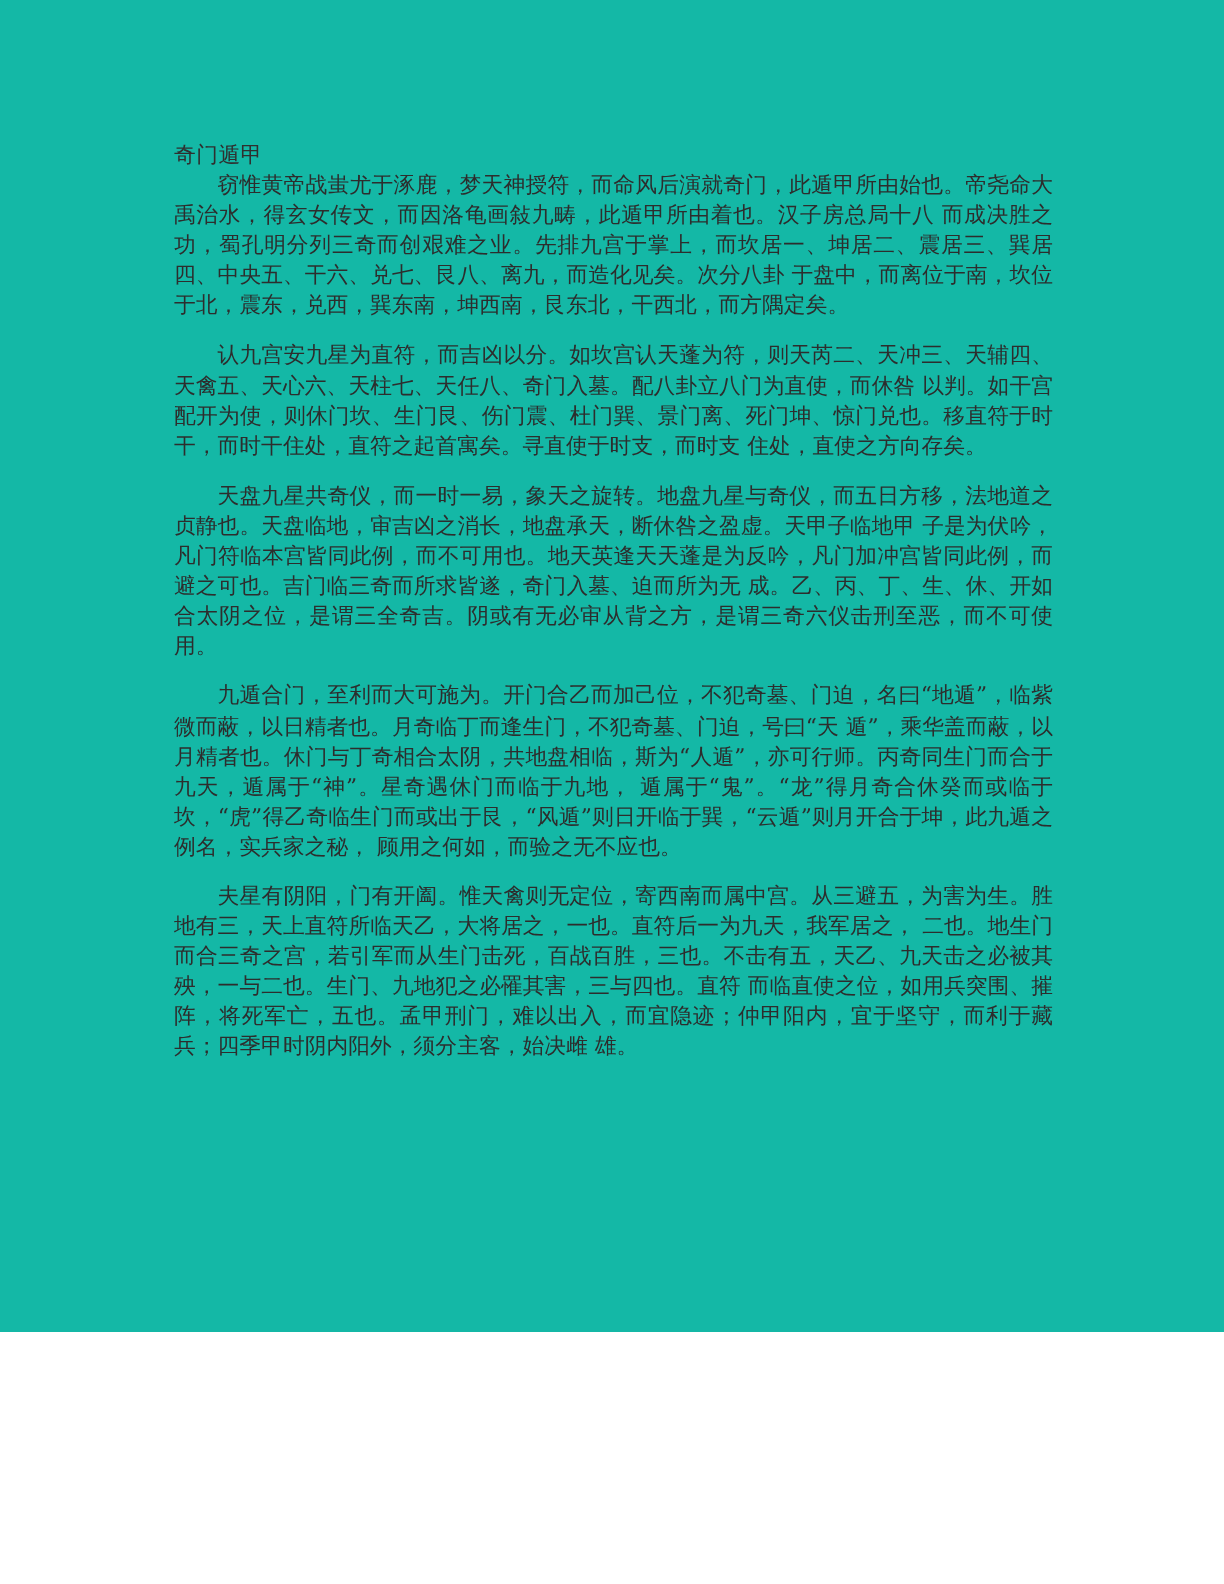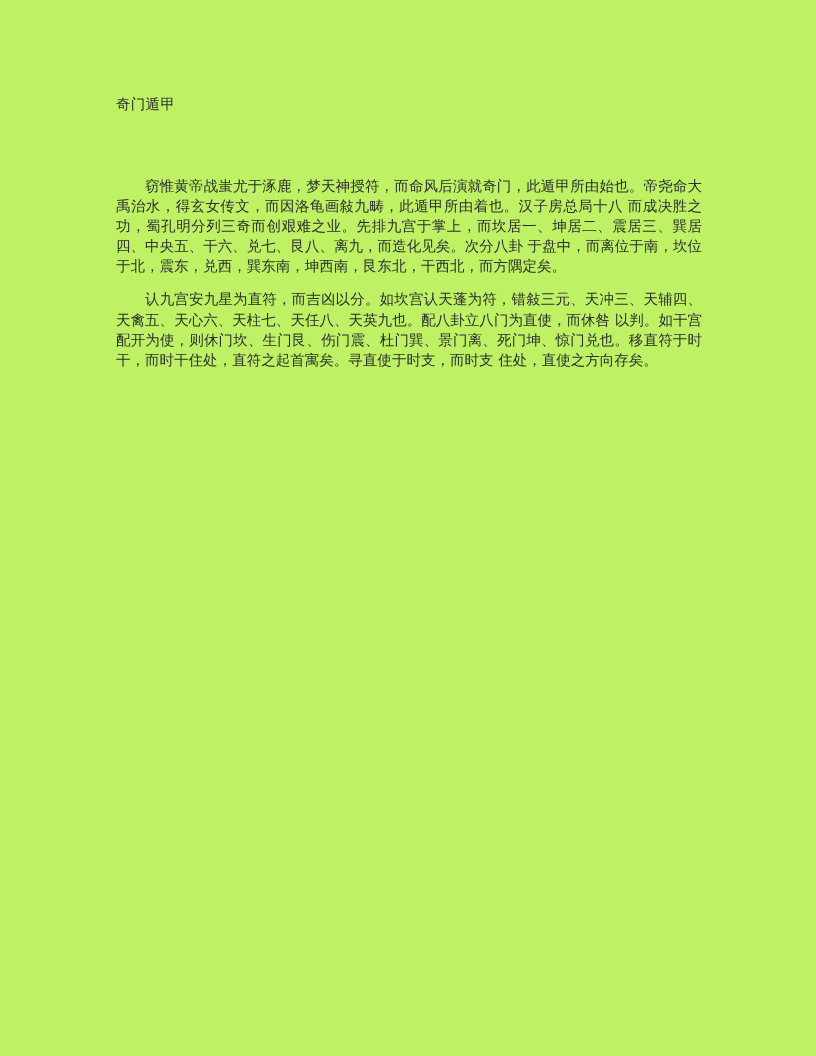--- a/index.html
+++ b/index.html
@@ -8,22 +8,22 @@
     padding: 0;
     background: #ffffff;
   }
   body {
     font-family: "DejaVu Serif", "Liberation Serif", serif;
     color: #2a2a2a;
   }
   .page {
     position: relative;
     width: 816px;
-    height: 1056px;
-    background: #bef264;
+    height: 888px;
+    background: #14b8a6;
     box-sizing: border-box;
     overflow: hidden;
   }
   .content {
     position: absolute;
     left: 116px;
     top: 90px;
     width: 586px;
   }
   .doc-heading {
@@ -32,21 +32,20 @@
     color: #2f2f2f;
     margin: 0 0 0 0;
     letter-spacing: 0.3px;
     font-weight: normal;
     white-space: pre;
   }
   .doc-heading.first { margin-top: 4px; }
   .doc-heading.second { margin-top: 18px; }
 
   .para-block {
-    margin-top: 62px;
   }
 
   p.para {
     font-size: 14.5px;
     line-height: 20.1px;
     margin: 0 0 13px 0;
     text-align: justify;
     text-justify: inter-ideograph;
     text-indent: 2em;
     color: #2d2d2d;
@@ -59,17 +58,20 @@
 <body>
 
 <div class="page">
   <div class="content">
 
     <div class="doc-heading first">奇门遁甲</div>
 
 
     <div class="para-block">
       <p class="para">窃惟黄帝战蚩尤于涿鹿，梦天神授符，而命风后演就奇门，此遁甲所由始也。帝尧命大禹治水，得玄女传文，而因洛龟画敍九畴，此遁甲所由着也。汉子房总局十八 而成决胜之功，蜀孔明分列三奇而创艰难之业。先排九宫于掌上，而坎居一、坤居二、震居三、巽居四、中央五、干六、兑七、艮八、离九，而造化见矣。次分八卦 于盘中，而离位于南，坎位于北，震东，兑西，巽东南，坤西南，艮东北，干西北，而方隅定矣。</p>
-      <p class="para">认九宫安九星为直符，而吉凶以分。如坎宫认天蓬为符，错敍三元、天冲三、天辅四、天禽五、天心六、天柱七、天任八、天英九也。配八卦立八门为直使，而休咎 以判。如干宫配开为使，则休门坎、生门艮、伤门震、杜门巽、景门离、死门坤、惊门兑也。移直符于时干，而时干住处，直符之起首寓矣。寻直使于时支，而时支 住处，直使之方向存矣。</p>
+      <p class="para">认九宫安九星为直符，而吉凶以分。如坎宫认天蓬为符，则天芮二、天冲三、天辅四、天禽五、天心六、天柱七、天任八、奇门入墓。配八卦立八门为直使，而休咎 以判。如干宫配开为使，则休门坎、生门艮、伤门震、杜门巽、景门离、死门坤、惊门兑也。移直符于时干，而时干住处，直符之起首寓矣。寻直使于时支，而时支 住处，直使之方向存矣。</p>
+      <p class="para">天盘九星共奇仪，而一时一易，象天之旋转。地盘九星与奇仪，而五日方移，法地道之贞静也。天盘临地，审吉凶之消长，地盘承天，断休咎之盈虚。天甲子临地甲 子是为伏吟，凡门符临本宫皆同此例，而不可用也。地天英逢天天蓬是为反吟，凡门加冲宫皆同此例，而避之可也。吉门临三奇而所求皆遂，奇门入墓、迫而所为无 成。乙、丙、丁、生、休、开如合太阴之位，是谓三全奇吉。阴或有无必审从背之方，是谓三奇六仪击刑至恶，而不可使用。</p>
+      <p class="para">九遁合门，至利而大可施为。开门合乙而加己位，不犯奇墓、门迫，名曰“地遁”，临紫微而蔽，以日精者也。月奇临丁而逢生门，不犯奇墓、门迫，号曰“天 遁”，乘华盖而蔽，以月精者也。休门与丁奇相合太阴，共地盘相临，斯为“人遁”，亦可行师。丙奇同生门而合于九天，遁属于“神”。星奇遇休门而临于九地， 遁属于“鬼”。“龙”得月奇合休癸而或临于坎，“虎”得乙奇临生门而或出于艮，“风遁”则日开临于巽，“云遁”则月开合于坤，此九遁之例名，实兵家之秘， 顾用之何如，而验之无不应也。</p>
+      <p class="para">夫星有阴阳，门有开阖。惟天禽则无定位，寄西南而属中宫。从三避五，为害为生。胜地有三，天上直符所临天乙，大将居之，一也。直符后一为九天，我军居之， 二也。地生门而合三奇之宫，若引军而从生门击死，百战百胜，三也。不击有五，天乙、九天击之必被其殃，一与二也。生门、九地犯之必罹其害，三与四也。直符 而临直使之位，如用兵突围、摧阵，将死军亡，五也。孟甲刑门，难以出入，而宜隐迹；仲甲阳内，宜于坚守，而利于藏兵；四季甲时阴内阳外，须分主客，始决雌 雄。</p>
     </div>
 
   </div>
 </div>
 
 </body></html>

